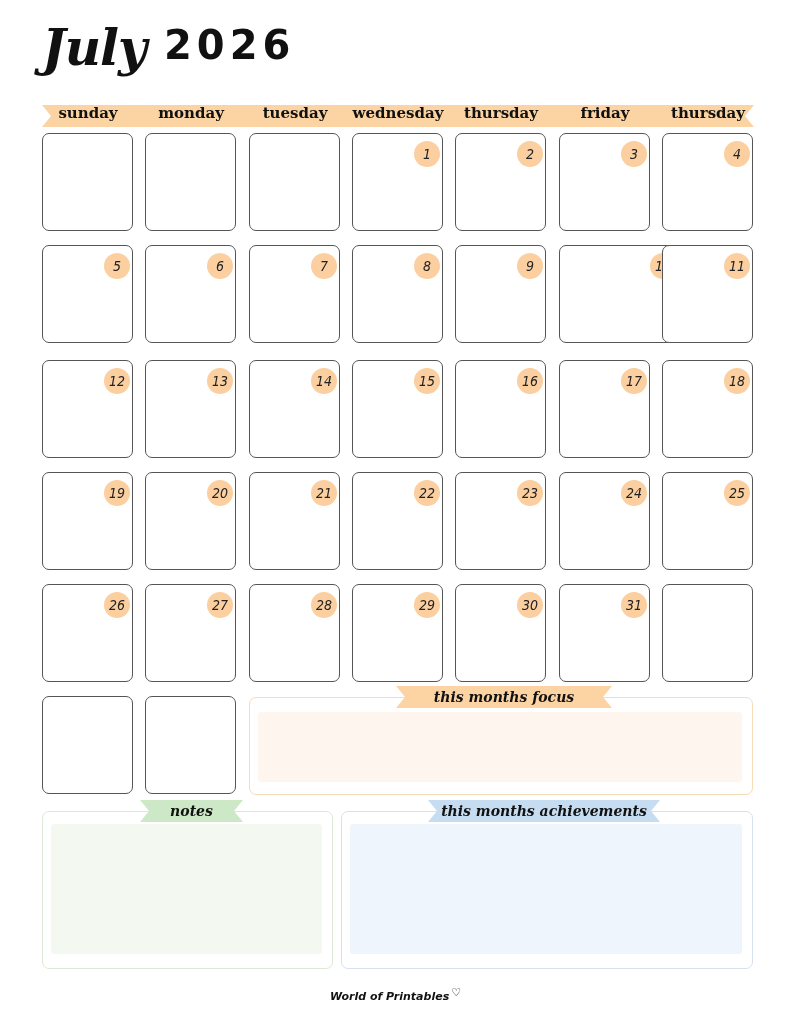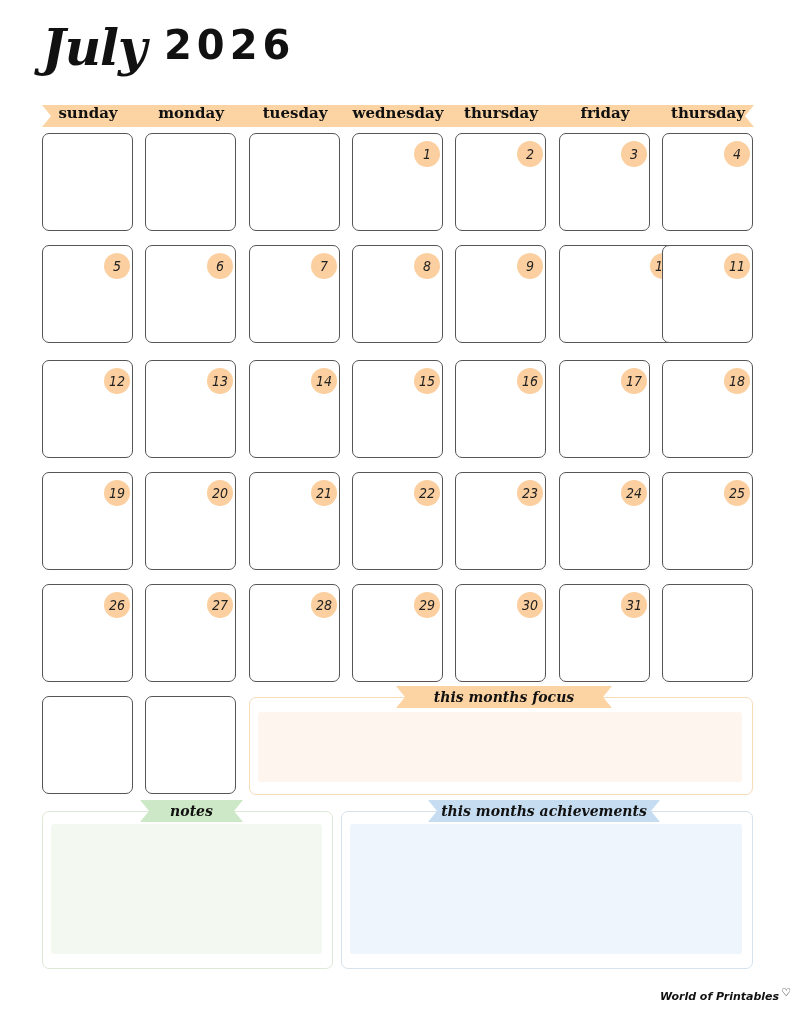--- a/index.html
+++ b/index.html
@@ -18,21 +18,21 @@
                 font-size: 15px; color: #111; }
   .cell { position: absolute; width: 89px; height: 96px; border: 1.3px solid #555;
           border-radius: 7px; background: #fff; box-sizing: content-box; }
   .num { position: absolute; top: 7px; right: 2px; width: 26px; height: 26px; border-radius: 50%;
          background: #fbcf9f; font-family: "DejaVu Sans Condensed", "DejaVu Sans", sans-serif;
          font-style: italic; font-size: 14px; line-height: 26px; text-align: center; color: #222; }
   .box { position: absolute; border-radius: 7px; box-sizing: border-box; background: #fff; }
   .box .fill { position: absolute; left: 8px; right: 10px; top: 12px; bottom: 12px; border-radius: 3px; }
   .box-label { position: absolute; font-family: "DejaVu Serif", serif; font-style: italic;
                font-weight: bold; font-size: 14px; text-align: center; color: #111; line-height: 22px; }
-  .footer { position: absolute; top: 986px; left: 0; width: 791px; text-align: right;
+  .footer { position: absolute; top: 986px; left: 0; width: 791px; text-align: center;
             font-family: "DejaVu Sans", sans-serif; font-style: italic; font-weight: bold;
             font-size: 11px; color: #111; }
   .heart { font-style: normal; font-weight: normal; font-size: 11px; vertical-align: 4px; margin-left: 2px; }
 </style>
 </head>
 <body>
 
 <div class="title-month">July</div>
 <div class="title-year">2026</div>
 

